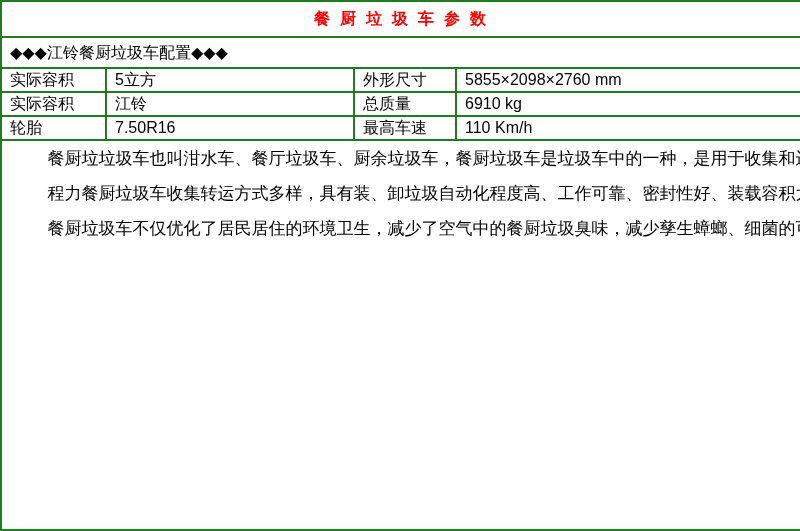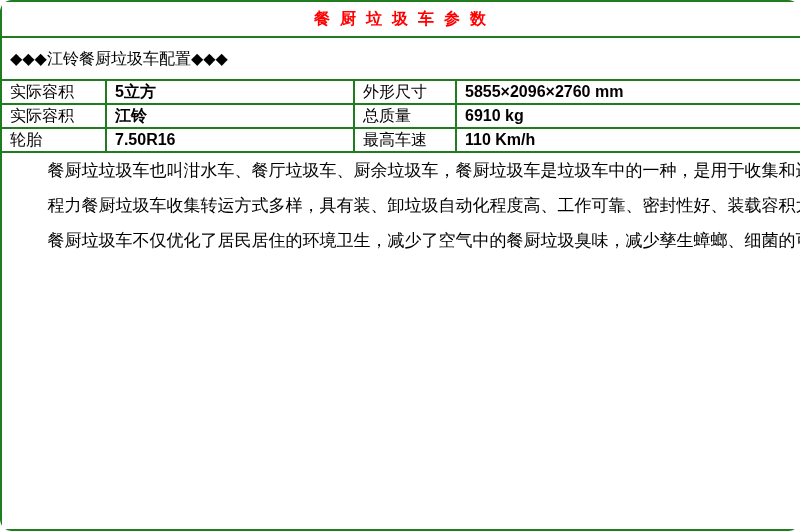--- a/index.html
+++ b/index.html
@@ -10,21 +10,20 @@
   }
   * { box-sizing: border-box; }
   html, body { margin: 0; padding: 0; background: var(--bg); }
   .page {
     width: 800px;
     height: 531px;
     background: var(--bg);
     font-family: "Liberation Sans", "DejaVu Sans", sans-serif;
     color: var(--text-black);
     overflow: hidden;
-    border-radius: 12px;
   }
   table.spec-table {
     width: 800px;
     height: 531px;
     border-collapse: collapse;
     table-layout: fixed;
     border: 2px solid var(--border-green);
   }
   table.spec-table td {
     border: 2px solid var(--border-green);
@@ -37,28 +36,28 @@
   td.title-cell {
     height: 36px;
     text-align: center;
     padding: 0;
     color: var(--title-red);
     font-weight: bold;
     font-size: 20px;
     letter-spacing: 10px;
   }
   td.subtitle-cell {
-    height: 43px;
+    height: 31px;
     font-size: 19px;
     font-weight: 500;
     padding-left: 5px;
   }
   tr.spec-row td { height: 24px; }
   td.spec-label { font-weight: 500; }
-  td.spec-value { padding-left: 9px; font-weight: bold; }
+  td.spec-value { padding-left: 9px; }
   td.desc-cell {
     vertical-align: top;
     padding: 1px 2px 0 2px;
     white-space: normal;
   }
   .desc-cell p {
     margin: 0;
     font-size: 17px;
     line-height: 35px;
     text-indent: 2.2em;
@@ -81,21 +80,21 @@
         <tr>
       <td class="title-cell" colspan="4">餐厨垃圾车参数</td>
     </tr>
     <tr>
       <td class="subtitle-cell" colspan="4">◆◆◆江铃餐厨垃圾车配置◆◆◆</td>
     </tr>
     <tr class="spec-row">
       <td class="spec-label">实际容积</td>
       <td class="spec-value">5立方</td>
       <td class="spec-label">外形尺寸</td>
-      <td class="spec-value">5855×2096×2760 mm</td>
+      <td class="spec-value">5855×2098×2760 mm</td>
     </tr>
     <tr class="spec-row">
       <td class="spec-label">实际容积</td>
       <td class="spec-value">江铃</td>
       <td class="spec-label">总质量</td>
       <td class="spec-value">6910 kg</td>
     </tr>
     <tr class="spec-row">
       <td class="spec-label">轮胎</td>
       <td class="spec-value">7.50R16</td>

